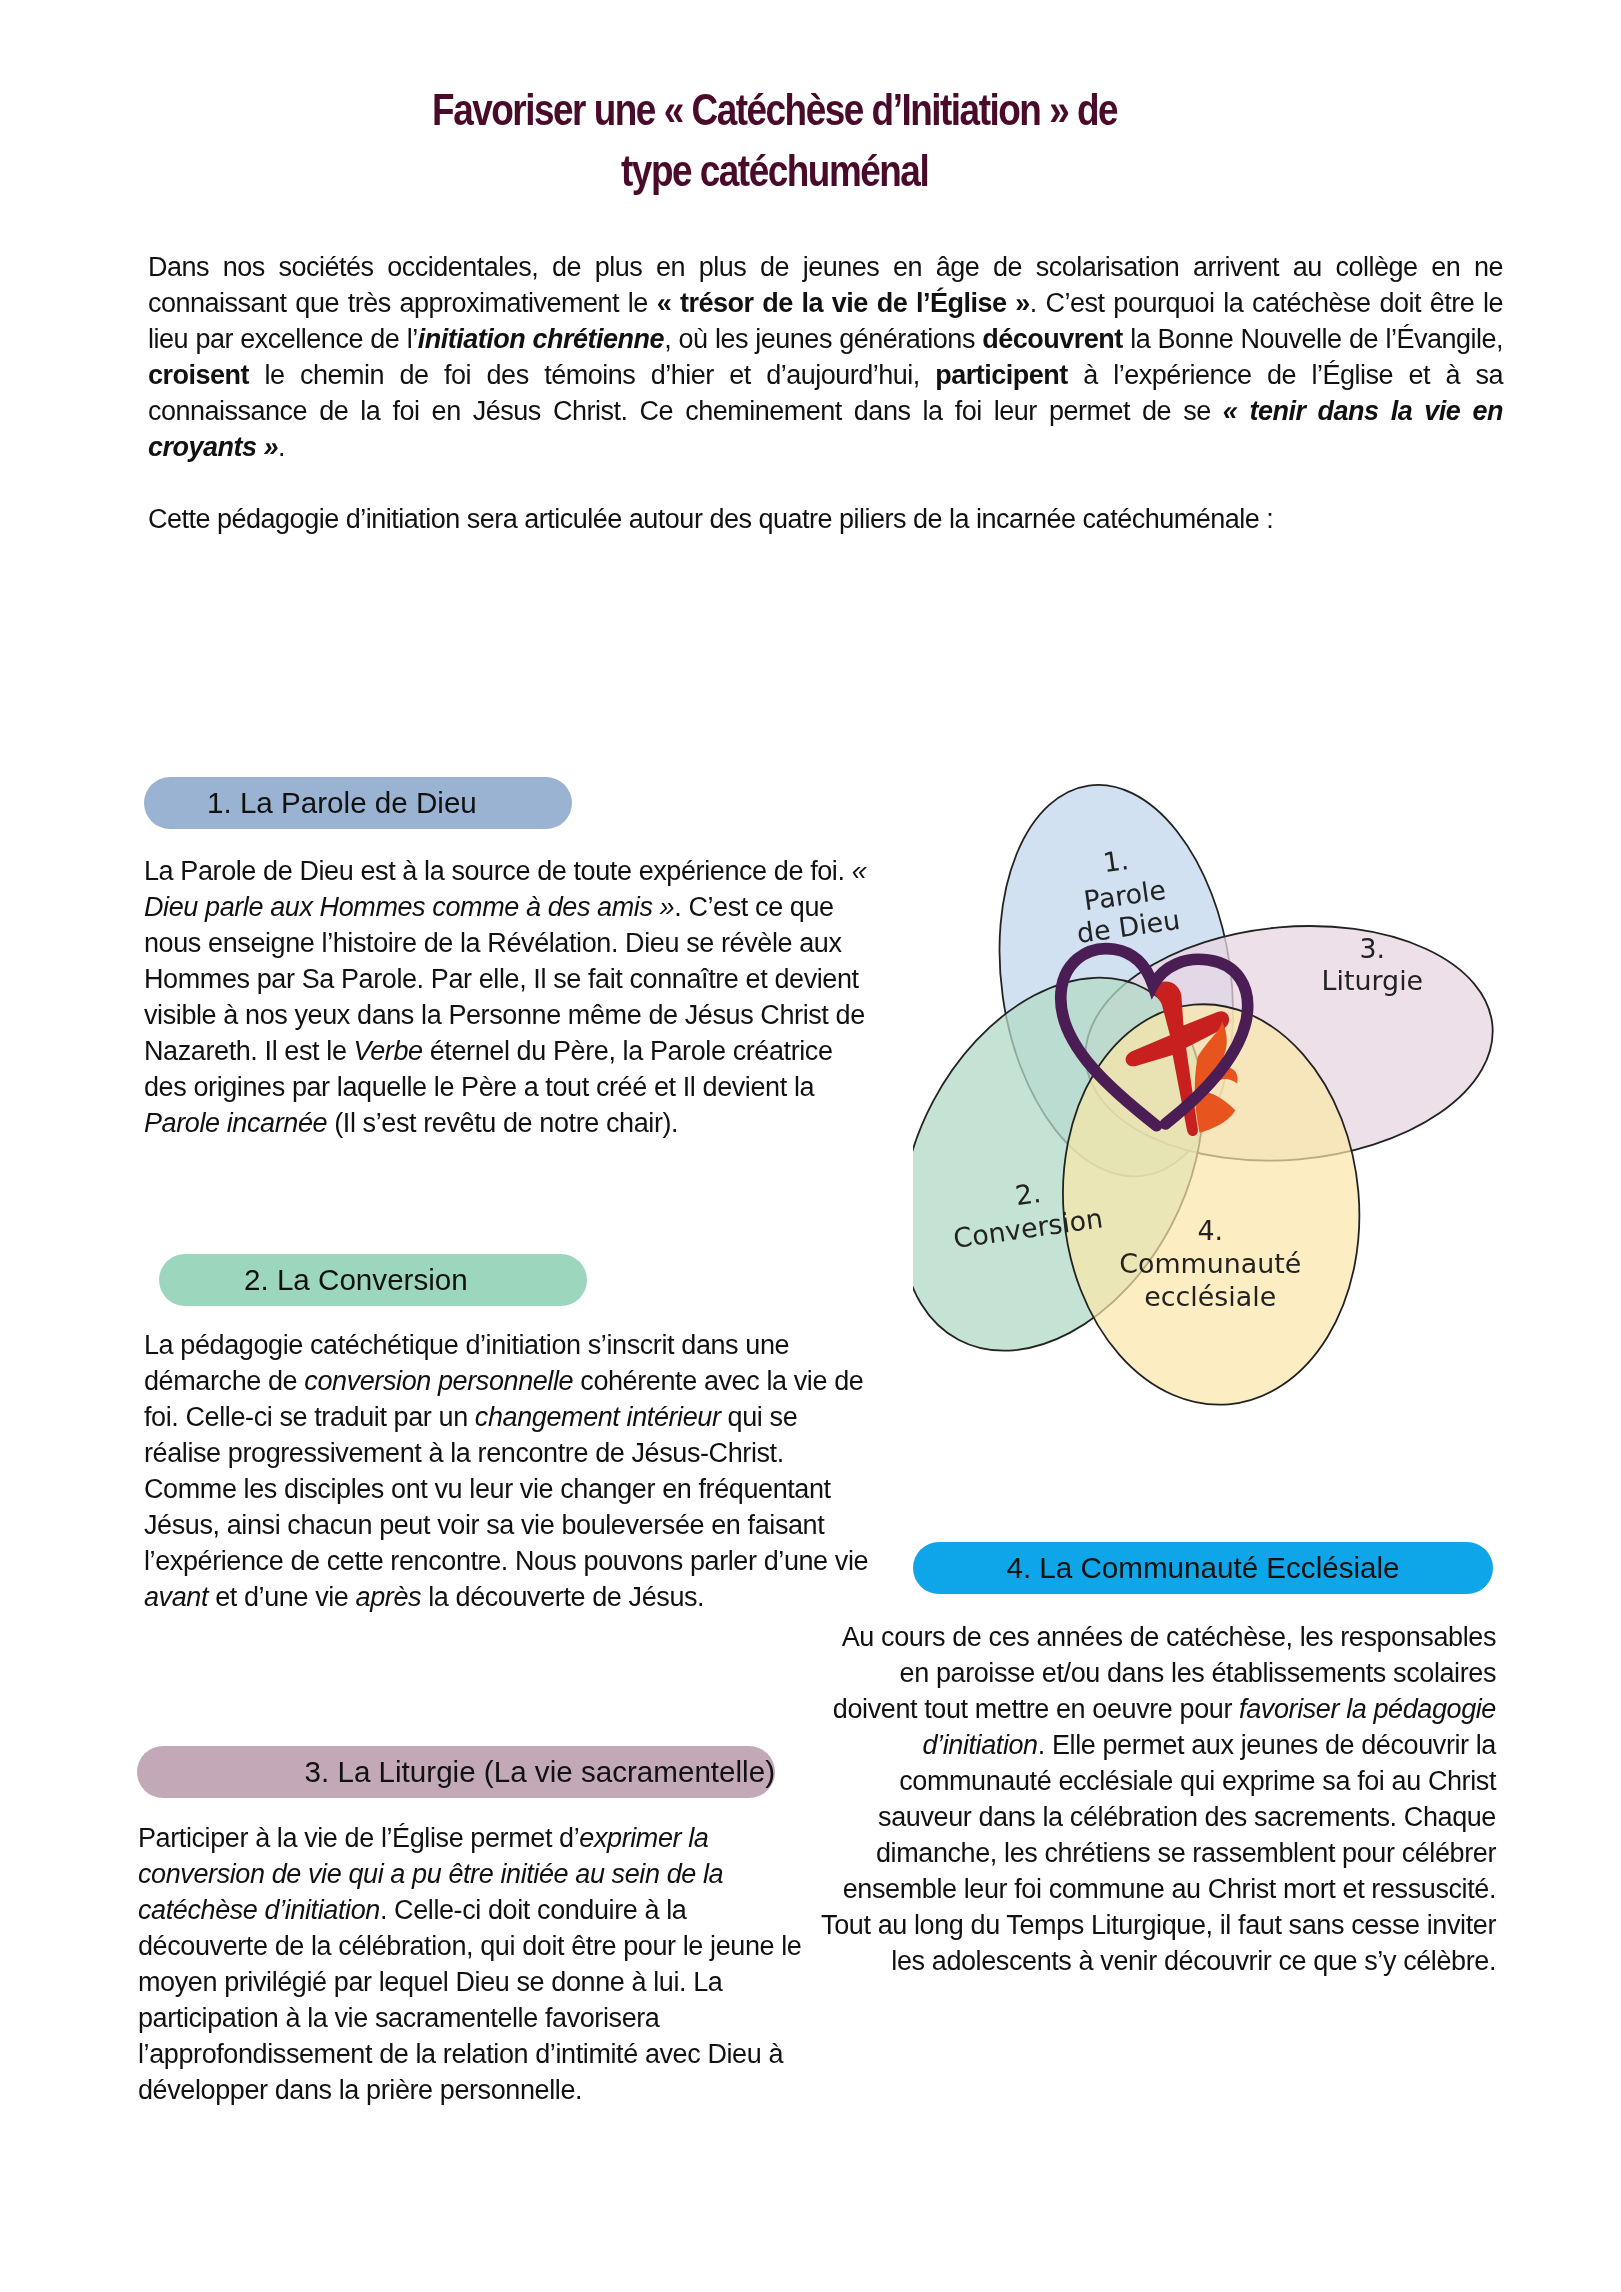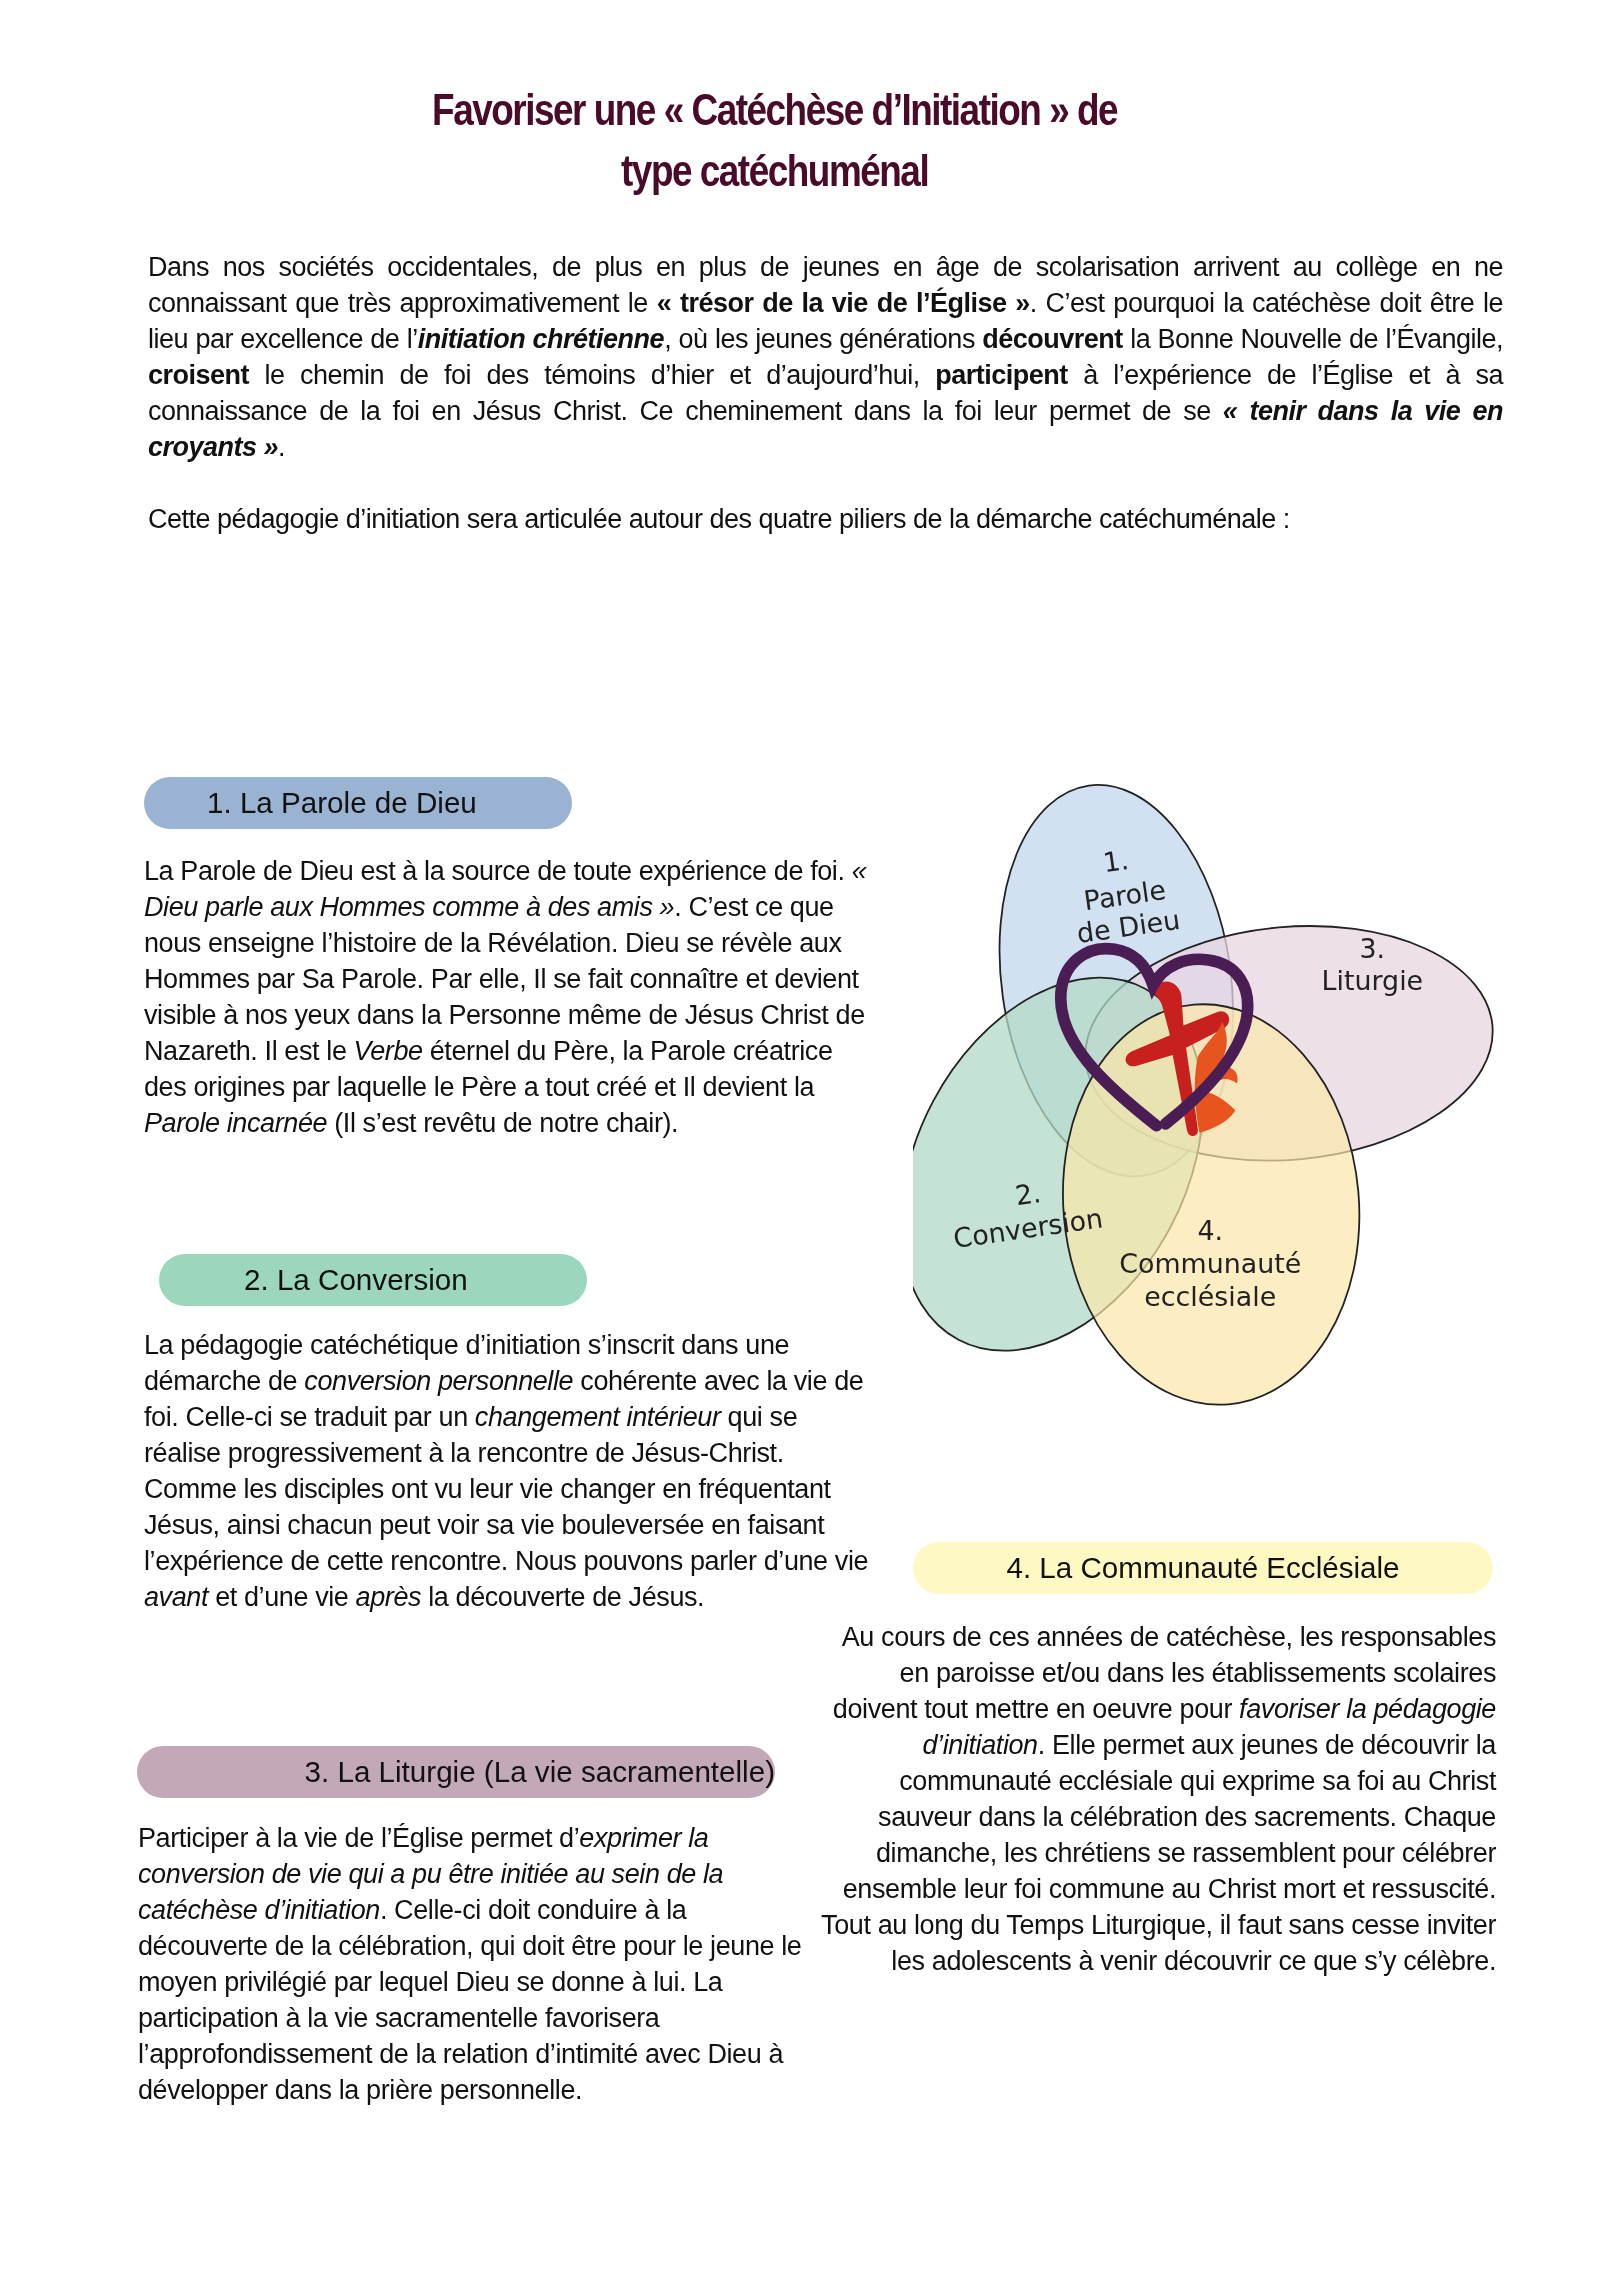--- a/index.html
+++ b/index.html
@@ -22,21 +22,21 @@
   .intro p { margin: 0; }
   .intro .gap { height: 36px; }
   .pill {
     position: absolute; height: 52px; border-radius: 26px;
     font-size: 29.6px; line-height: 52px; color: #111;
     box-sizing: border-box;
   }
   .pill.p1 { left: 144px; top: 777px; width: 428px; background: #9bb3d2; padding-left: 63px; }
   .pill.p2 { left: 159px; top: 1254px; width: 428px; background: #9cd6bc; padding-left: 85px; }
   .pill.p3 { left: 137px; top: 1746px; width: 638px; background: #c3a8b8; padding-left: 49px; text-align: right; }
-  .pill.p4 { left: 913px; top: 1542px; width: 580px; background: #fef9c3; text-align: center; }
+  .pill.p4 { left: 913px; top: 1542px; width: 580px; background: #0ea5e9; text-align: center; }
   .body-text {
     position: absolute; font-size: 27px; line-height: 36px; letter-spacing: -0.4px;
   }
   .body-text p { margin: 0; }
   .b1 { left: 144px; top: 853px; width: 734px; }
   .b2 { left: 144px; top: 1327px; width: 734px; }
   .b3 { left: 138px; top: 1820px; width: 681px; }
   .b4 { left: 815px; top: 1619px; width: 681px; text-align: right; }
   .diagram { position: absolute; left: 913px; top: 770px; width: 582px; height: 672px; }
   .dlabel {
@@ -47,21 +47,21 @@
 <body>
 
 <div class="title">
   <div>Favoriser une « Catéchèse d’Initiation » de</div>
   <div>type catéchuménal</div>
 </div>
 
 <div class="intro">
   <p><span>Dans nos sociétés occidentales, de plus en plus de jeunes en âge de scolarisation arrivent au collège en ne connaissant que très approximativement le </span><span style="font-weight: bold;">« trésor de la vie de l’Église »</span><span>. C’est pourquoi la catéchèse doit être le lieu par excellence de l’</span><span style="font-weight: bold; font-style: italic;">initiation chrétienne</span><span>, où les jeunes générations </span><span style="font-weight: bold;">découvrent</span><span> la Bonne Nouvelle de l’Évangile, </span><span style="font-weight: bold;">croisent</span><span> le chemin de foi des témoins d’hier et d’aujourd’hui, </span><span style="font-weight: bold;">participent</span><span> à l’expérience de l’Église et à sa connaissance de la foi en Jésus Christ. Ce cheminement dans la foi leur permet de se </span><span style="font-weight: bold; font-style: italic;">« tenir dans la vie en croyants »</span><span>.</span></p>
   <div class="gap"></div>
-  <p>Cette pédagogie d’initiation sera articulée autour des quatre piliers de la démarche catéchuménale :</p>
+  <p>Cette pédagogie d’initiation sera articulée autour des quatre piliers de la incarnée catéchuménale :</p>
 </div>
 
 <div class="pill p1">1. La Parole de Dieu</div>
 <div class="body-text b1">
     <p><span>La Parole de Dieu est à la source de toute expérience de foi. </span><span style="font-style: italic;">« Dieu parle aux Hommes comme à des amis »</span><span>. C’est ce que nous enseigne l’histoire de la Révélation. Dieu se révèle aux Hommes par Sa Parole. Par elle, Il se fait connaître et devient visible à nos yeux dans la Personne même de Jésus Christ de Nazareth. Il est le </span><span style="font-style: italic;">Verbe</span><span> éternel du Père, la Parole créatrice des origines par laquelle le Père a tout créé et Il devient la </span><span style="font-style: italic;">Parole incarnée</span><span> (Il s’est revêtu de notre chair).</span></p>
   </div>
 
 <div class="pill p2">2. La Conversion</div>
 <div class="body-text b2">
     <p><span>La pédagogie catéchétique d’initiation s’inscrit dans une démarche de </span><span style="font-style: italic;">conversion personnelle</span><span> cohérente avec la vie de foi. Celle-ci se traduit par un </span><span style="font-style: italic;">changement intérieur</span><span> qui se réalise progressivement à la rencontre de Jésus-Christ. Comme les disciples ont vu leur vie changer en fréquentant Jésus, ainsi chacun peut voir sa vie bouleversée en faisant l’expérience de cette rencontre. Nous pouvons parler d’une vie </span><span style="font-style: italic;">avant</span><span> et d’une vie </span><span style="font-style: italic;">après</span><span> la découverte de Jésus.</span></p>

